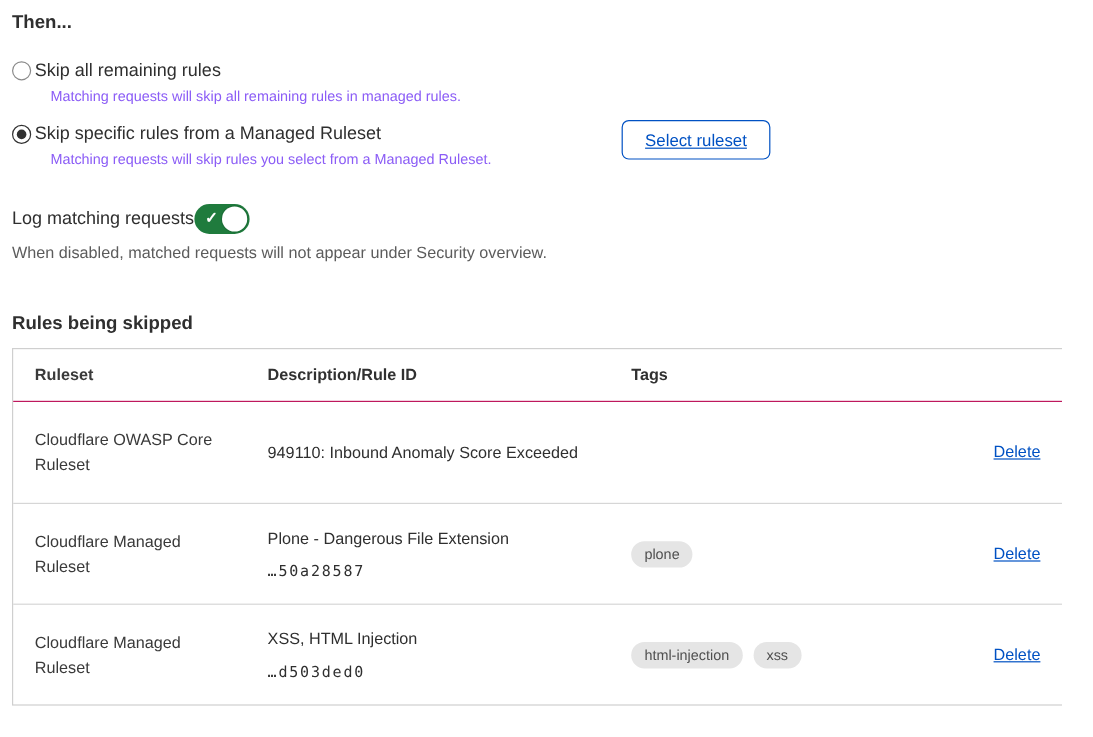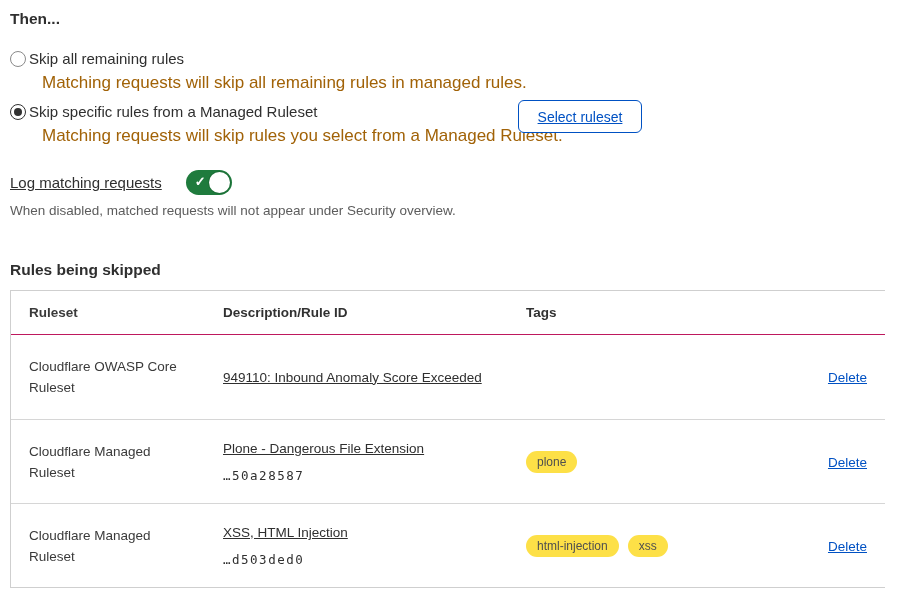--- a/index.html
+++ b/index.html
@@ -15,53 +15,53 @@
   .option { position:absolute; left:10px; }
   .option-1 { top:50px; }
   .option-2 { top:103px; }
   .option-row { display:flex; align-items:center; gap:3px; }
   .radio { width:16px; height:16px; border-radius:50%; border:1px solid #8a8a8a;
     background:#fff; flex:0 0 16px; position:relative; }
   .radio.selected { border:1px solid #313131; }
   .radio.selected::after { content:""; position:absolute; left:3px; top:3px;
     width:8px; height:8px; border-radius:50%; background:#313131; }
   .option-label { font-size:15px; color:#2f2f2f; }
-  .option-desc { margin:6px 0 0 32px; font-size:17px; color:#a16207; }
+  .option-desc { margin:6px 0 0 32px; font-size:12px; color:#8b5cf6; }
 
   .select-btn { position:absolute; left:518px; top:100px; width:124px; height:33px;
     background:#fff; border:1px solid #0051c3; border-radius:6px;
     display:flex; align-items:center; justify-content:center; cursor:pointer; }
   .select-btn span { font-size:14px; color:#0051c3; text-decoration:underline; }
 
   
-  .log-row { position:absolute; left:10px; top:170px; display:flex; align-items:center; gap:24px;text-decoration:underline; }
+  .log-row { position:absolute; left:10px; top:170px; display:flex; align-items:center; gap:0; }
   .log-label { font-size:15px; color:#2f2f2f; }
   .toggle { position:relative; width:46px; height:25px; border-radius:13px;
     background:#1f7b3d; cursor:pointer; }
   .toggle .check { position:absolute; left:9px; top:4px; color:#fff; font-size:13px; font-weight:bold; }
   .toggle .knob { position:absolute; right:2px; top:2px; width:21px; height:21px;
     border-radius:50%; background:#fff; box-shadow:0 0 0 1px rgba(0,0,0,0.10); }
   .log-desc { position:absolute; left:10px; top:203px; font-size:13.5px; color:#5c5c5c; }
 
   
   .rules-table { position:absolute; left:10px; top:290px; width:889px;
     border:1px solid #cfcfcf; background:#fff; }
   .trow { display:grid; grid-template-columns:212px 303px 300px 1fr; align-items:center; }
   .thead { height:44px; border-bottom:1px solid #be185d; }
   .thead .cell { font-size:13.5px; font-weight:bold; color:#313131; }
   .tbody-row { height:84px; }
   .tbody-row + .tbody-row { border-top:1px solid #d6d6d6; }
   .cell { padding-left:0; }
   .cell.c1 { padding-left:18px; padding-right:36px; font-size:13.5px; color:#3a3a3a; line-height:21px; }
   .cell.c2 { font-size:13.5px; color:#2f2f2f; }
-  .cell.c2 .rule-desc { line-height:17px;text-decoration:underline; }
+  .cell.c2 .rule-desc { line-height:17px; }
   .cell.c2 .rule-id { margin-top:11px; font-family:"DejaVu Sans Mono", monospace;
     font-size:12.5px; letter-spacing:1.5px; color:#2f2f2f; }
   .cell.c3 { display:flex; gap:9px; align-items:center; }
-  .tag { background:#fde047; color:#4f4f4f; font-size:12px; line-height:1;
+  .tag { background:#e5e5e5; color:#4f4f4f; font-size:12px; line-height:1;
     padding:5px 11px; border-radius:11px; white-space:nowrap; }
   .cell.c4 { text-align:right; padding-right:31px; }
   .delete-link { font-size:13.5px; color:#0051c3; text-decoration:underline; cursor:pointer; }
 </style>
 </head>
 <body>
 
 <div class="page">
 
   <div class="section-title then-title">Then...</div>

